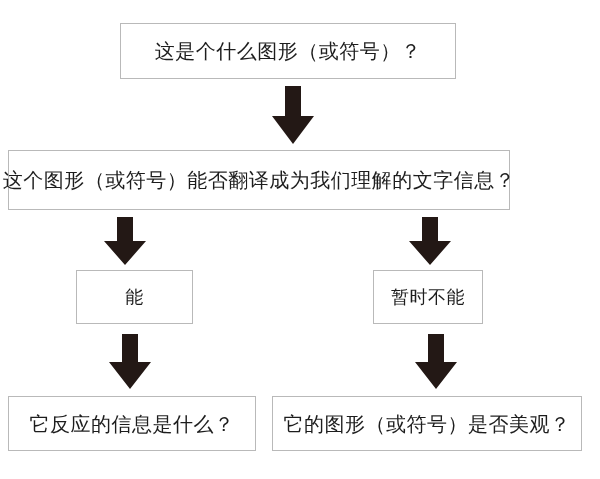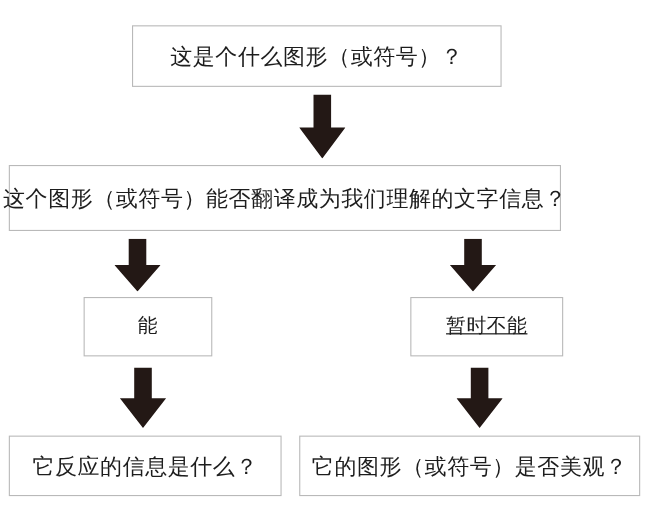--- a/index.html
+++ b/index.html
@@ -41,21 +41,21 @@
   }
   .arrow svg {
     display: block;
     width: 100%;
     height: 100%;
   }
   
   #node-q1      { left: 120px; top: 23px;  width: 336px; height: 56px; }
   #node-q2      { left: 8px;   top: 150px; width: 502px; height: 60px; }
   #node-yes     { left: 76px;  top: 270px; width: 117px; height: 54px; }
-  #node-no      { left: 373px; top: 270px; width: 139px; height: 54px; text-decoration: underline; }
+  #node-no      { left: 373px; top: 270px; width: 110px; height: 54px; }
   #node-out1    { left: 8px;   top: 396px; width: 248px; height: 55px; }
   #node-out2    { left: 272px; top: 396px; width: 310px; height: 55px; }
   
   #arrow-q1-q2    { left: 272px; top: 86px;  width: 42px; height: 58px; }
   #arrow-q2-yes   { left: 104px; top: 217px; width: 42px; height: 48px; }
   #arrow-q2-no    { left: 409px; top: 217px; width: 42px; height: 48px; }
   #arrow-yes-out1 { left: 109px; top: 334px; width: 42px; height: 55px; }
   #arrow-no-out2  { left: 415px; top: 334px; width: 42px; height: 55px; }
 </style>
 </head>

